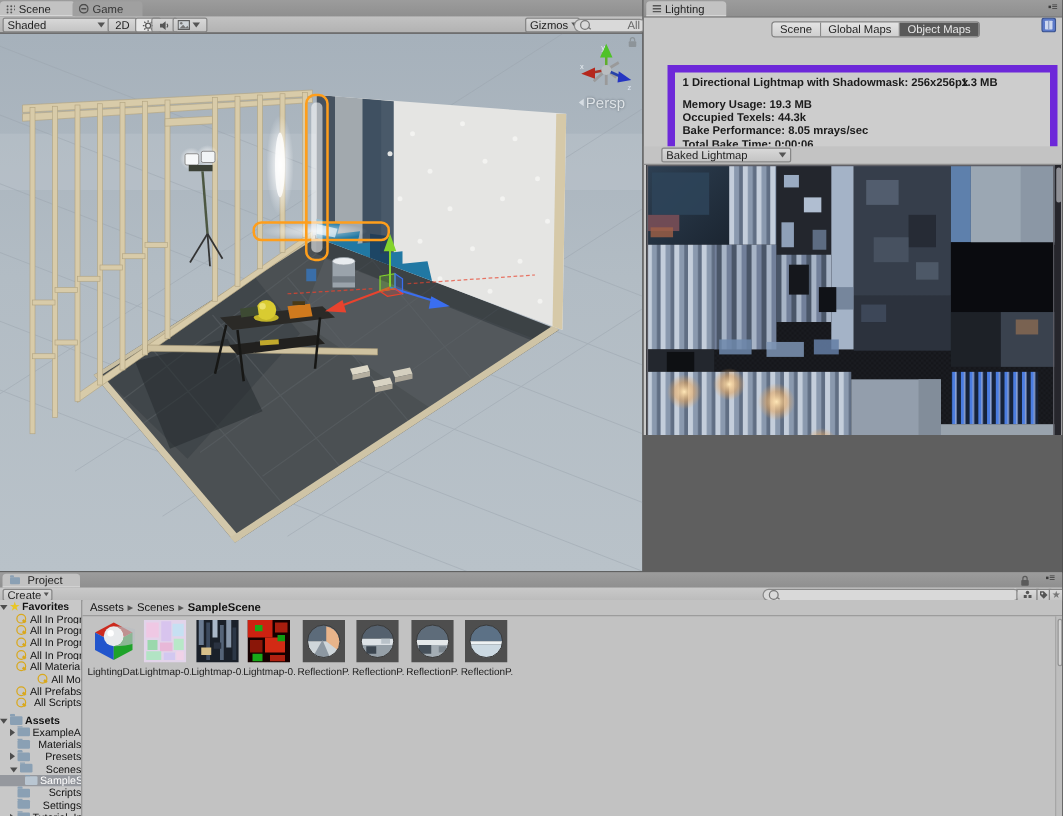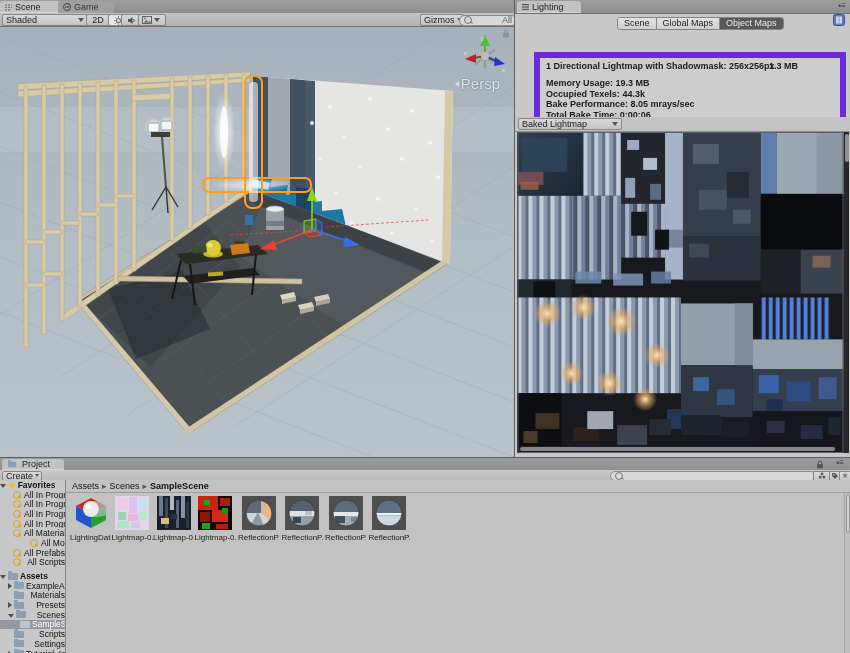--- a/index.html
+++ b/index.html
@@ -44,21 +44,21 @@
   .folder:before{content:"";position:absolute;top:-2px;left:0;width:4px;height:2px;background:#8aa0b4;border-radius:1px 1px 0 0;}
   .qmag{width:6px;height:6px;border:1.5px solid #d9a81c;border-radius:50%;position:relative;margin:0 3px 0 0;flex:0 0 auto;}
   .qmag:after{content:"";position:absolute;left:4px;top:4px;width:3px;height:1.5px;background:#d9a81c;transform:rotate(40deg);}
   .lbl{overflow:hidden;white-space:nowrap;display:inline-block;text-align:right;}
   .cell{position:absolute;width:41px;text-align:center;}
   .cell .thumb{margin:0 auto;width:34px;height:34px;}
   .cell .clabel{margin-top:1px;font-size:8px;color:#1b1b1b;overflow:hidden;white-space:nowrap;width:41px;}
   .crumb-sep{color:#555;margin:0 3px;}
   .sbtn{position:absolute;top:1px;width:16px;height:10px;background:linear-gradient(#dadada,#c6c6c6);
         border:1px solid #868686;display:flex;align-items:center;justify-content:center;}
-  .persp{color:#e8ecef;opacity:.85;font-size:15px;display:flex;align-items:center;gap:2px;
+  .persp{color:#e8ecef;opacity:.85;font-size:12px;display:flex;align-items:center;gap:2px;
          text-shadow:0 0 2px rgba(40,50,60,.7);}
   .lchev{width:0;height:0;border-top:3px solid transparent;border-bottom:3px solid transparent;border-right:4px solid #dfe5ea;}
 </style>
 </head>
 <body>
 
 <div id="root">
 
   <div class="dock" style="left:0;top:0;width:514px;height:457px;">
     <div class="tabbar">
@@ -342,21 +342,21 @@
         <span class="lchev"></span>
         <span>Persp</span>
       </div>
       <svg class="abs" style="right:4px;top:2px;" width="8" height="9" viewBox="0 0 8 9">
         <rect x="1" y="4" width="6" height="4.5" rx="0.8" fill="#8d9499"></rect>
         <path d="M2.3,4 V2.8 a1.7,1.7 0 0 1 3.4,0 V4" fill="none" stroke="#8d9499" stroke-width="1"></path>
       </svg>
     </div>
   </div>
 
-  <div class="dock" style="left:515px;top:0;width:335px;height:457px;background:#c8c8c8;">
+  <div class="dock" style="left:515px;top:0;width:335px;height:348px;background:#c8c8c8;">
     <div class="tabbar">
       <div class="tab active" style="left:2px;width:52px;">
         <svg width="7" height="6" viewBox="0 0 7 6">
           <rect y="0" width="7" height="1.2" fill="#555"></rect>
             <rect y="2.4" width="7" height="1.2" fill="#555"></rect>
             <rect y="4.8" width="7" height="1.2" fill="#555"></rect>
         </svg>
         <span>Lighting</span>
       </div>
       <span class="abs menu-icon" style="right:4px;top:2px;">▪≡</span>
@@ -387,21 +387,21 @@
       </div>
       <div class="statline">
         <span>Bake Performance:</span> <span>8.05 mrays/sec</span>
       </div>
       <div class="statline">
         <span>Total Bake Time:</span> <span>0:00:06</span>
       </div>
     </div>
 
     <div class="abs" style="left:0;right:0;top:117px;height:14px;background:#c3c3c3;border-bottom:1px solid #8e8e8e;">
-      <div class="ctl" style="left:3px;top:1px;width:96px;">
+      <div class="ctl" style="left:14px;top:1px;width:96px;">
         <span style="flex:1">Baked Lightmap</span>
         <span class="caret"></span>
       </div>
     </div>
 
     <div class="abs" style="left:2px;top:132px;width:327px;height:321px;background:#15161a;">
       <svg width="327" height="321" viewBox="0 0 327 322">
         <defs>
           <pattern id="chk" width="4" height="4" patternUnits="userSpaceOnUse">
             <rect width="4" height="4" fill="#15161a"></rect>

